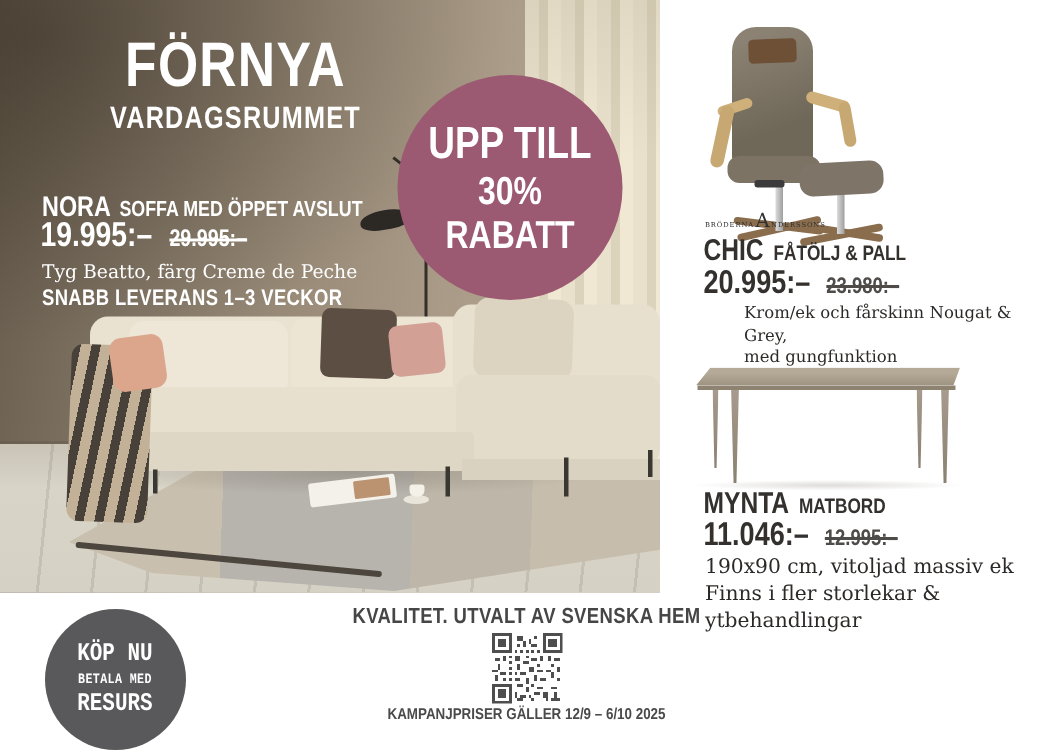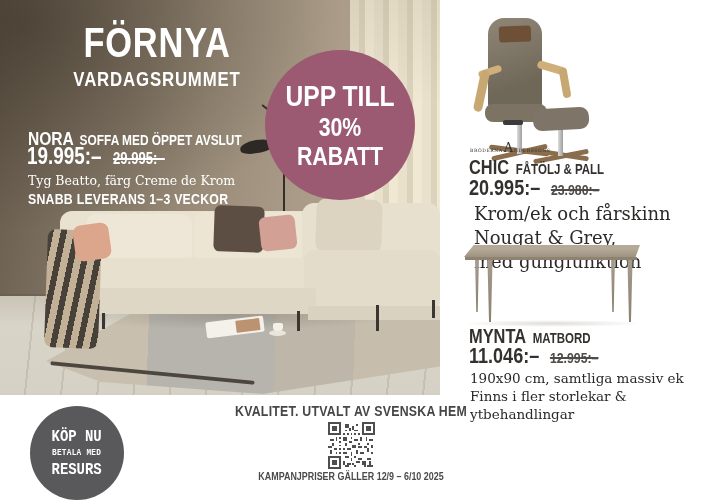--- a/index.html
+++ b/index.html
@@ -92,21 +92,21 @@
   #circle-resurs .l2{font-size:9.5px;line-height:1.4;letter-spacing:0.3px;}
 
   
   #brand{left:470px;top:143px;display:flex;align-items:baseline;color:#2f2f2f;}
   #brand .tiny{font-family:"DejaVu Serif",serif;font-size:4.5px;letter-spacing:0.6px;}
   #brand .biga{font-family:"DejaVu Serif",serif;font-size:13px;line-height:0.8;margin:0 1px;}
   #chic-line{left:469px;top:156px;gap:8px;color:var(--ink);}
   #chic-name{font-size:20px;} #chic-type{font-size:14px;}
   #chic-price-line{left:469px;top:175px;gap:13px;color:var(--ink);}
   #chic-price{font-size:22px;} #chic-old{font-size:15px;color:#4e4b48;}
-  #chic-desc{left:474px;top:202px;font-size:18px;line-height:1.32;color:#2c2a28;}
+  #chic-desc{left:496px;top:202px;font-size:11px;line-height:1.32;color:#2c2a28;}
   #mynta-line{left:469px;top:325px;gap:8px;color:var(--ink);}
   #mynta-name{font-size:20px;} #mynta-type{font-size:14px;}
   #mynta-price-line{left:469px;top:343px;gap:13px;color:var(--ink);}
   #mynta-price{font-size:22px;} #mynta-old{font-size:15px;color:#4e4b48;}
   #mynta-desc{left:470px;top:369px;font-size:13.5px;line-height:1.35;color:#2c2a28;}
 
   
   #chair{left:475px;top:12px;width:148px;height:148px;}
   #chair .abs{position:absolute;}
   .fur{background-image:
@@ -198,21 +198,21 @@
     <div class="abs cond sxC white" id="headline1">FÖRNYA</div>
     <div class="abs cond sxC white" id="headline2">VARDAGSRUMMET</div>
     <div class="abs row cond sxL white" id="nora-line">
       <span id="nora-name">NORA</span>
       <span id="nora-type">SOFFA MED ÖPPET AVSLUT</span>
     </div>
     <div class="abs row cond sxL white" id="nora-price-line">
       <span id="nora-price">19.995:–</span>
       <span id="nora-old" class="old">29.995:–</span>
     </div>
-    <div class="abs serif white" id="nora-desc">Tyg Beatto, färg Creme de Krom</div>
+    <div class="abs serif white" id="nora-desc">Tyg Beatto, färg Creme de Peche</div>
     <div class="abs cond sxL white" id="nora-delivery">SNABB LEVERANS 1–3 VECKOR</div>
   </div>
 
   <div class="abs badge" id="circle-discount">
     <div class="badge-inner">
       <span class="cond l1">UPP TILL</span>
       <span class="cond l2">30% RABATT</span>
     </div>
   </div>
 
@@ -267,21 +267,21 @@
 
   <div class="abs row cond sxL" id="mynta-line">
     <span id="mynta-name">MYNTA</span>
     <span id="mynta-type">MATBORD</span>
   </div>
   <div class="abs row cond sxL" id="mynta-price-line">
     <span id="mynta-price">11.046:–</span>
     <span id="mynta-old" class="old">12.995:–</span>
   </div>
   <div class="abs serif" id="mynta-desc">
-    <div>190x90 cm, samtliga massiv ek</div>
+    <div>190x90 cm, vitoljad massiv ek</div>
     <div>Finns i fler storlekar &amp; ytbehandlingar</div>
   </div>
 
   <div class="abs badge" id="circle-resurs">
     <div class="badge-inner">
       <span class="cond l1">KÖP NU</span>
       <span class="cond l2">BETALA MED</span>
       <span class="cond l3">RESURS</span>
     </div>
   </div>

